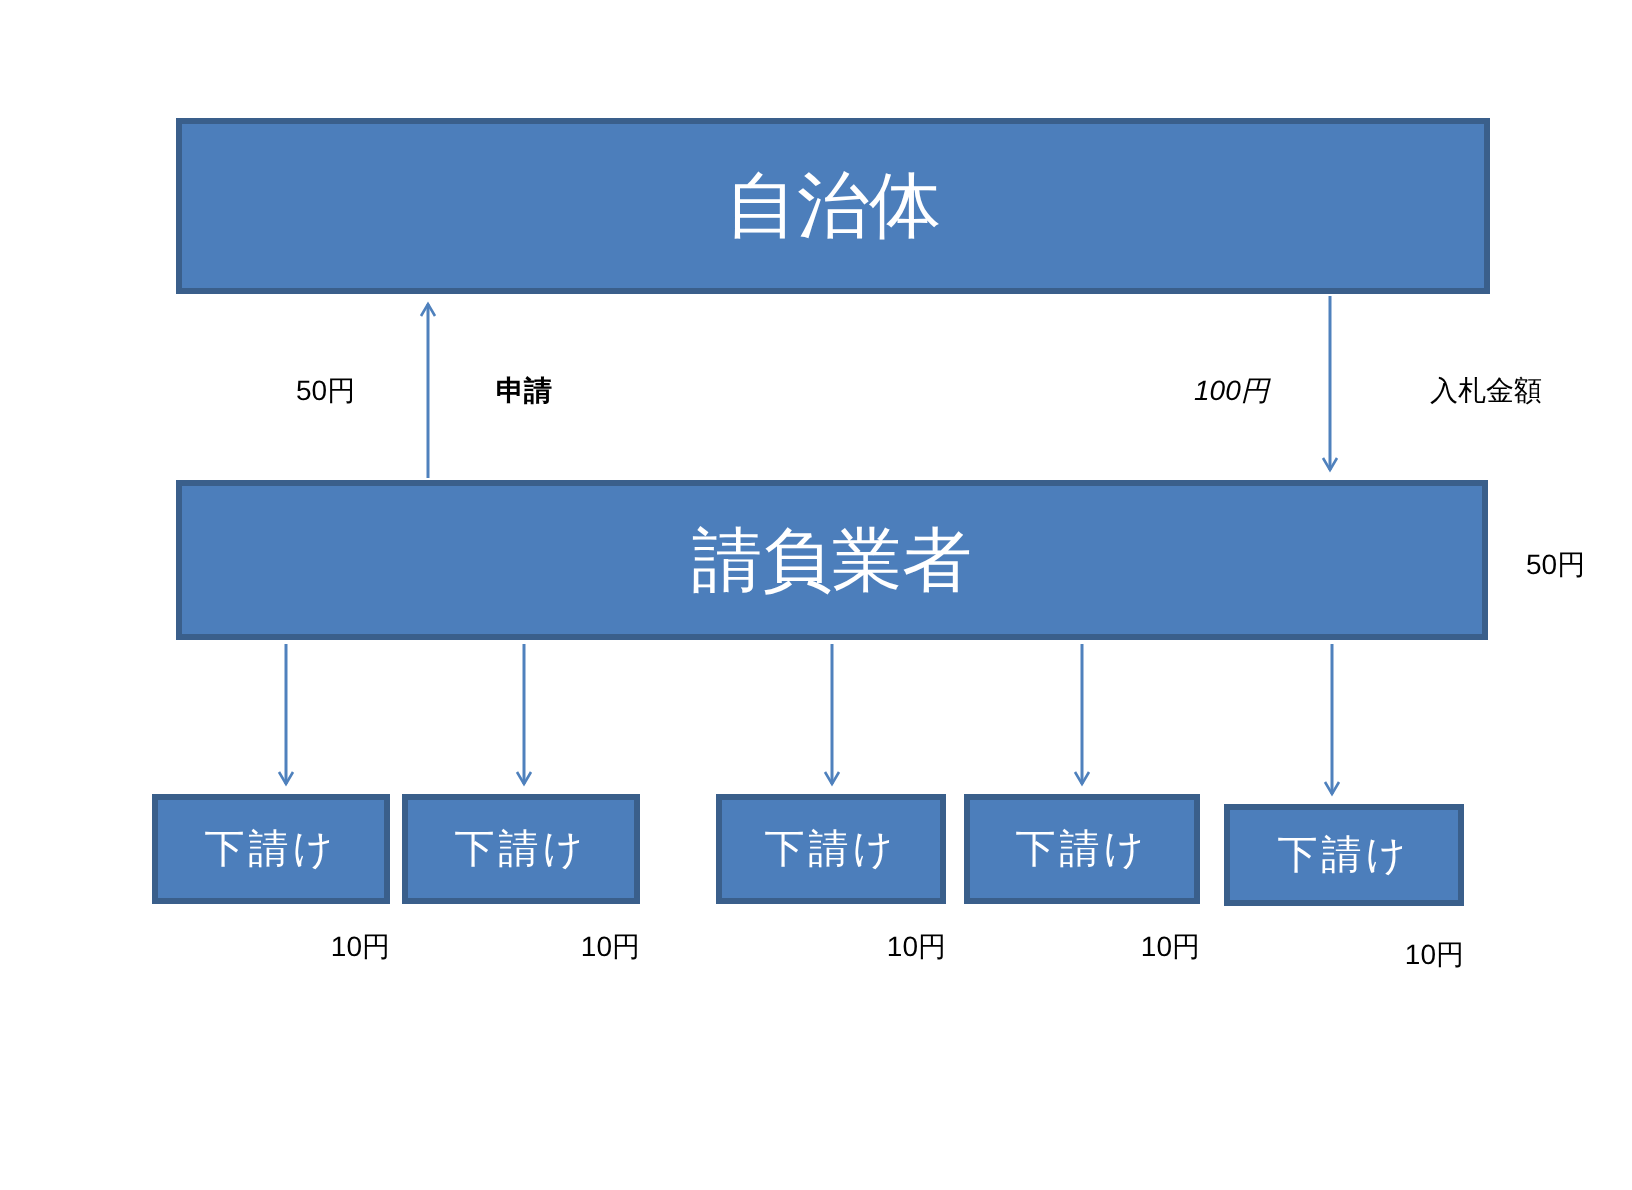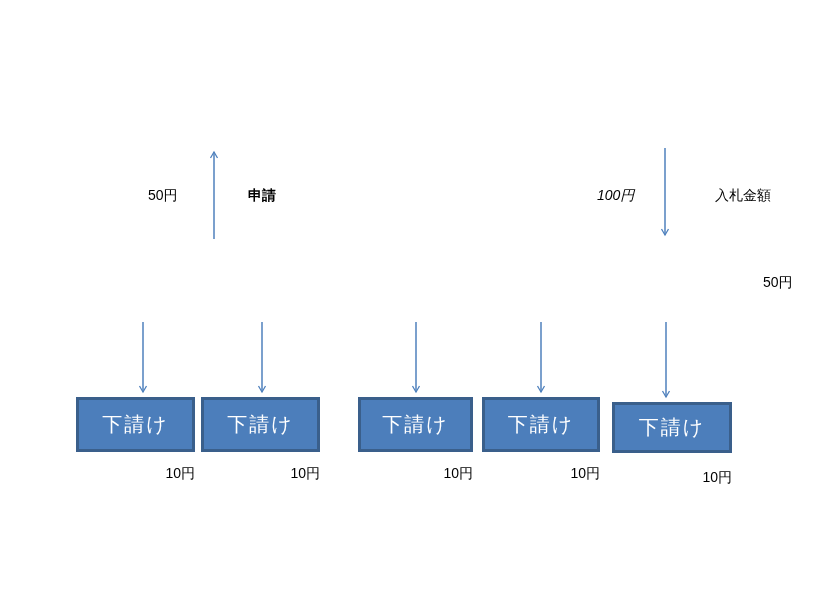--- a/index.html
+++ b/index.html
@@ -93,26 +93,32 @@
     </defs>
     <line x1="214" y1="239" x2="214" y2="152" stroke="#4F81BD" stroke-width="1.5" marker-end="url(#arrowhead)"></line>
     <line x1="665" y1="148" x2="665" y2="235" stroke="#4F81BD" stroke-width="1.5" marker-end="url(#arrowhead)"></line>
     <line x1="143" y1="322" x2="143" y2="392" stroke="#4F81BD" stroke-width="1.5" marker-end="url(#arrowhead)"></line>
     <line x1="262" y1="322" x2="262" y2="392" stroke="#4F81BD" stroke-width="1.5" marker-end="url(#arrowhead)"></line>
     <line x1="416" y1="322" x2="416" y2="392" stroke="#4F81BD" stroke-width="1.5" marker-end="url(#arrowhead)"></line>
     <line x1="541" y1="322" x2="541" y2="392" stroke="#4F81BD" stroke-width="1.5" marker-end="url(#arrowhead)"></line>
     <line x1="666" y1="322" x2="666" y2="397" stroke="#4F81BD" stroke-width="1.5" marker-end="url(#arrowhead)"></line>
   </svg>
 
+  <div class="box box-top">
+    <span>自治体</span>
+  </div>
 
   <div class="lbl lbl-amount-up">50円</div>
   <div class="lbl lbl-application">申請</div>
   <div class="lbl lbl-amount-down">100円</div>
   <div class="lbl lbl-bid">入札金額</div>
 
+  <div class="box box-mid">
+    <span>請負業者</span>
+  </div>
 
   <div class="lbl lbl-side">50円</div>
 
   <div class="box box-sub box-sub1">
     <span>下請け</span>
   </div>
   <div class="box box-sub box-sub2">
     <span>下請け</span>
   </div>
   <div class="box box-sub box-sub3">

